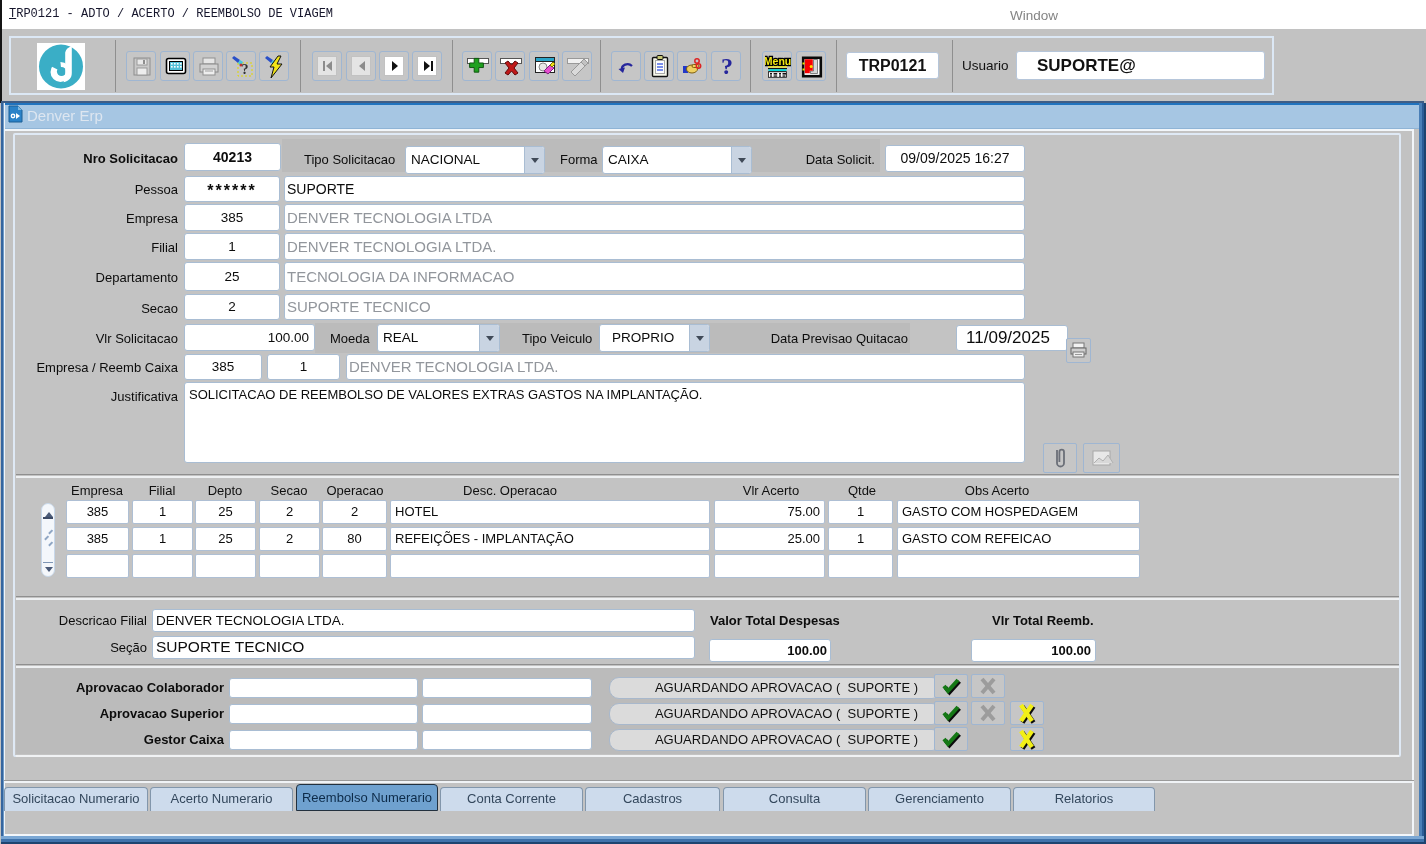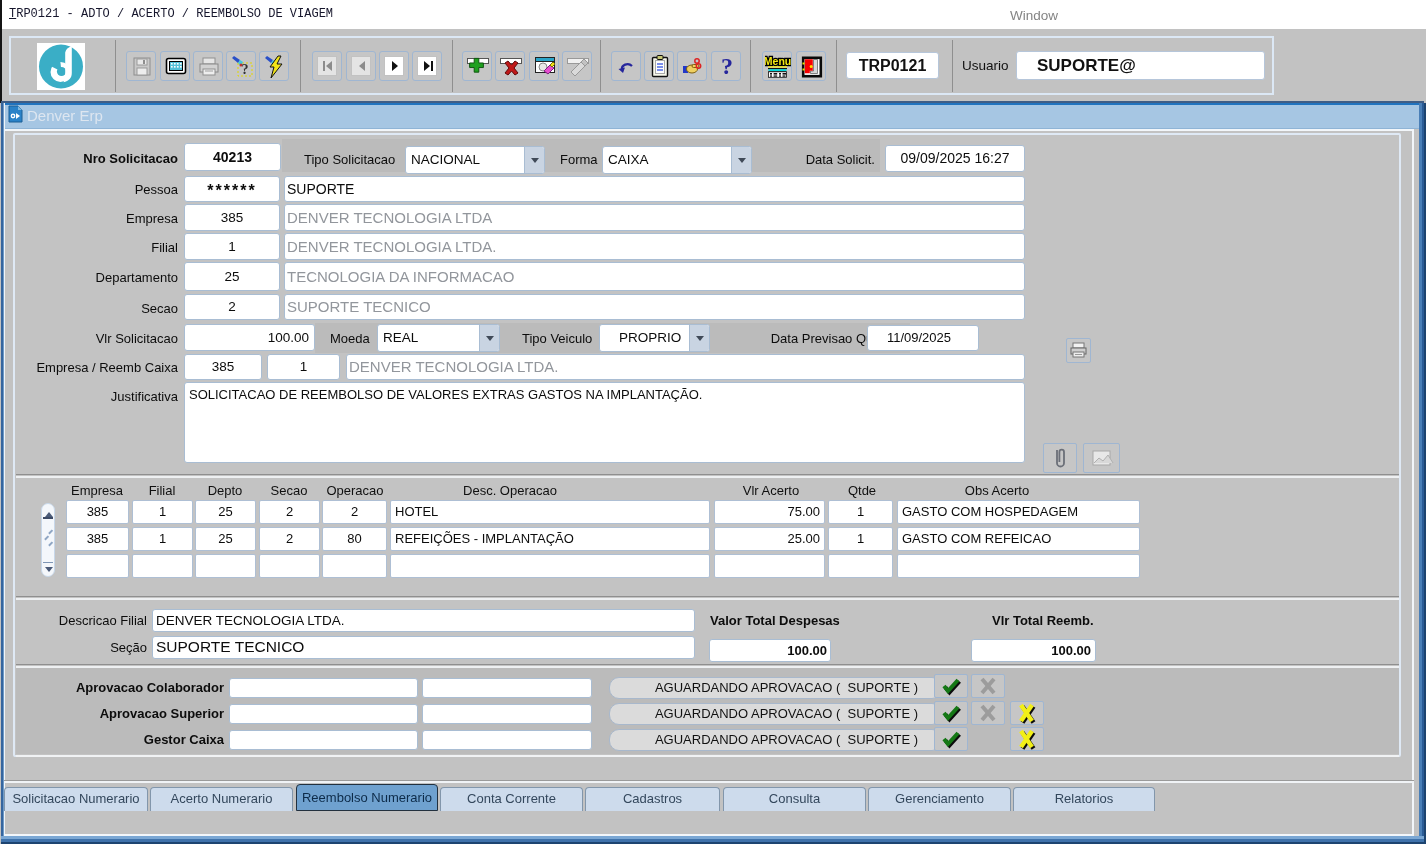--- a/index.html
+++ b/index.html
@@ -317,23 +317,23 @@
 
   <div class="lblr" style="left:28px;top:301px;width:150px">Secao</div>
   <div class="box cen" style="left:184px;top:294px;width:96px;height:26px;line-height:24px;font-size:13.5px">2</div>
   <div class="box ro" style="left:284px;top:294px;width:741px;height:26px;line-height:24px;padding-left:2px">SUPORTE TECNICO</div>
 
   <div class="lblr" style="left:28px;top:331px;width:150px">Vlr Solicitacao</div>
   <div class="box" style="left:184px;top:324px;width:131px;height:27px;line-height:25px;text-align:right;padding-right:5px;font-size:13.5px">100.00</div>
   <div class="lbll" style="left:330px;top:331px">Moeda</div>
   <div class="combo" style="left:377px;top:324px;width:123px;height:28px;line-height:26px;padding-left:5px">REAL<div class="ar"></div></div>
   <div class="lbll" style="left:522px;top:331px">Tipo Veiculo</div>
-  <div class="combo" style="left:599px;top:324px;width:111px;height:28px;line-height:26px;padding-left:19px">PROPRIO<div class="ar"></div></div>
+  <div class="combo" style="left:599px;top:324px;width:111px;height:28px;line-height:26px;padding-left:12px">PROPRIO<div class="ar"></div></div>
   <div class="lblr" style="left:760px;top:331px;width:148px">Data Previsao Quitacao</div>
-  <div class="box cen" style="left:867px;top:325px;width:112px;height:26px;line-height:24px;font-size:13px;padding-right:8px">11/09/2025</div>
+  <div class="box cen" style="left:956px;top:325px;width:112px;height:26px;line-height:24px;font-size:17px;padding-right:8px">11/09/2025</div>
 
   <div class="lblr" style="left:28px;top:360px;width:150px">Empresa / Reemb Caixa</div>
   <div class="box cen" style="left:184px;top:354px;width:78px;height:26px;line-height:24px;font-size:13.5px">385</div>
   <div class="box cen" style="left:267px;top:354px;width:73px;height:26px;line-height:24px;font-size:13.5px">1</div>
   <div class="box ro" style="left:346px;top:354px;width:679px;height:26px;line-height:24px;padding-left:2px">DENVER TECNOLOGIA LTDA.</div>
 
   <div class="lblr" style="left:28px;top:389px;width:150px">Justificativa</div>
   <div class="box" style="left:184px;top:382px;width:841px;height:81px;padding:4px 4px;font-size:13px">SOLICITACAO DE REEMBOLSO DE VALORES EXTRAS GASTOS NA IMPLANTAÇÃO.</div>
 
   <div class="sbtn" style="left:1066px;top:338px;width:25px;height:25px"><svg width="23" height="23" viewBox="0 0 23 23">

